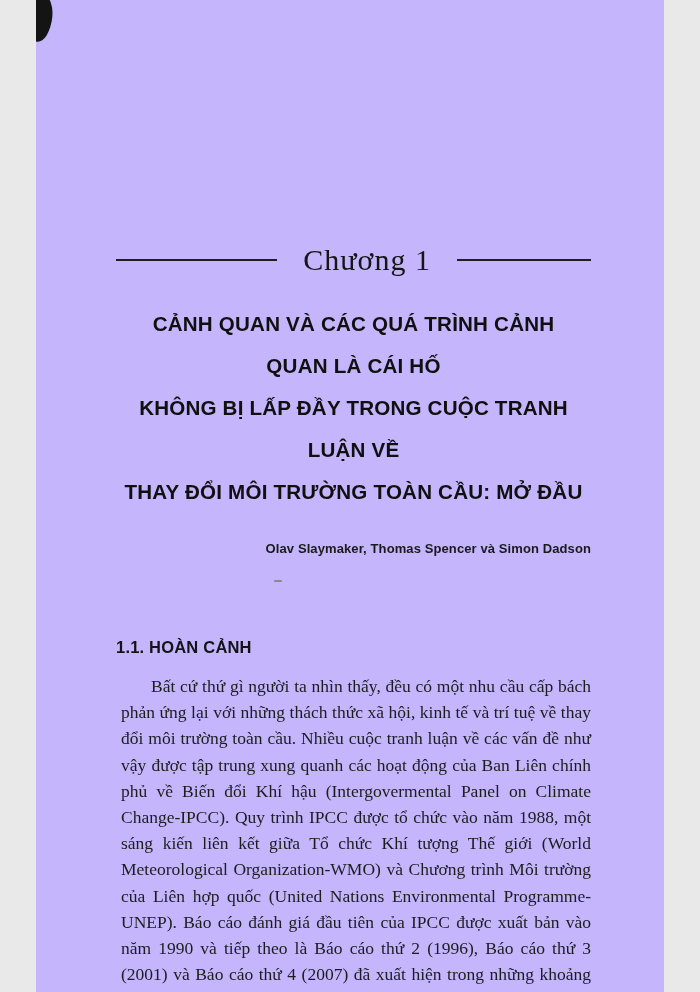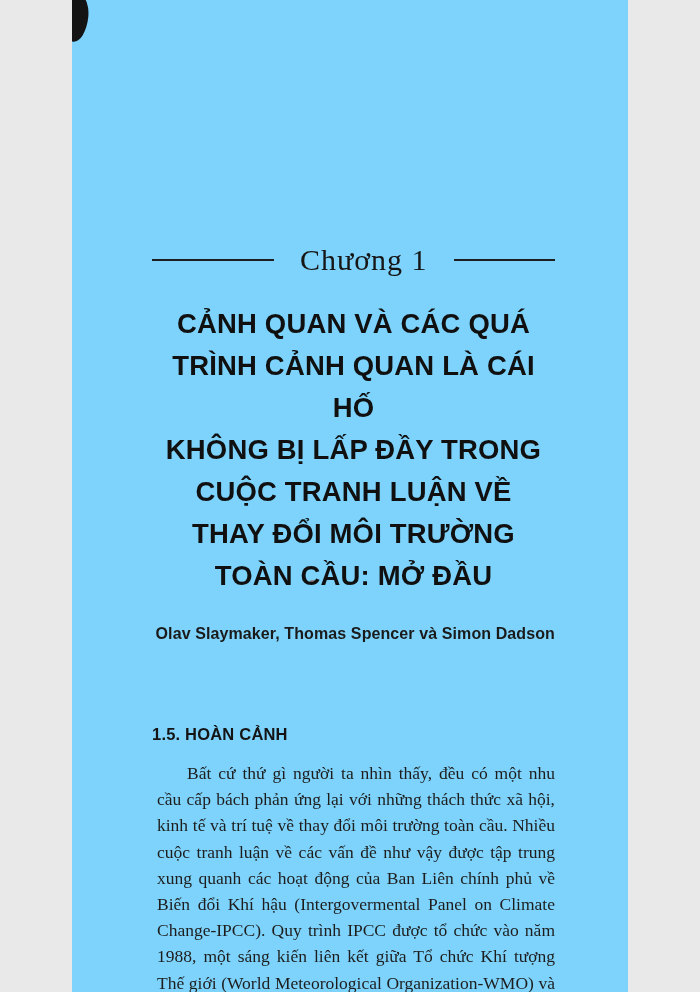--- a/index.html
+++ b/index.html
@@ -2,24 +2,24 @@
 <html><head>
 <meta charset="utf-8">
 <style>
   html, body {
     margin: 0;
     padding: 0;
     background: #e9e9e9;
   }
   .page {
     position: relative;
-    width: 556px;
+    width: 628px;
     height: 992px;
     margin: 0 auto;
-    background: #7dd3fc;
+    background: #c4b5fd;
     box-sizing: border-box;
     padding: 0 73px 0 80px;
     overflow: hidden;
     color: #1b1b1b;
   }
 
   
   .artifact-corner {
     position: absolute;
     left: -6px;
@@ -60,34 +60,34 @@
     padding: 0 26px;
     white-space: nowrap;
   }
 
   
   .title {
     margin: 26px 0 0 0;
     text-align: center;
     font-family: "Liberation Sans", sans-serif;
     font-weight: 700;
-    font-size: 28px;
+    font-size: 21px;
     line-height: 42px;
     letter-spacing: 0.2px;
     color: #101010;
   }
   .title .tline { display: block; transform: scaleX(0.98); transform-origin: center; }
 
   
   .authors {
     margin-top: 28px;
     text-align: right;
     font-family: "Liberation Sans", sans-serif;
     font-weight: 600;
-    font-size: 16px;
+    font-size: 13px;
     color: #1a1a1a;
     letter-spacing: 0.1px;
   }
 
   
   .section-heading {
     margin: 82px 0 0 0;
     font-family: "Liberation Sans", sans-serif;
     font-weight: 700;
     font-size: 16.5px;
@@ -121,17 +121,17 @@
   </div>
 
   <h1 class="title">
     <span class="tline">CẢNH QUAN VÀ CÁC QUÁ TRÌNH CẢNH QUAN LÀ CÁI HỐ</span>
     <span class="tline">KHÔNG BỊ LẤP ĐẦY TRONG CUỘC TRANH LUẬN VỀ</span>
     <span class="tline">THAY ĐỔI MÔI TRƯỜNG TOÀN CẦU: MỞ ĐẦU</span>
   </h1>
 
   <div class="authors">Olav Slaymaker, Thomas Spencer và Simon Dadson</div>
 
-  <h2 class="section-heading">1.5. HOÀN CẢNH</h2>
+  <h2 class="section-heading">1.1. HOÀN CẢNH</h2>
 
   <p class="body">Bất cứ thứ gì người ta nhìn thấy, đều có một nhu cầu cấp bách phản ứng lại với những thách thức xã hội, kinh tế và trí tuệ về thay đổi môi trường toàn cầu. Nhiều cuộc tranh luận về các vấn đề như vậy được tập trung xung quanh các hoạt động của Ban Liên chính phủ về Biến đổi Khí hậu (Intergovermental Panel on Climate Change-IPCC). Quy trình IPCC được tổ chức vào năm 1988, một sáng kiến liên kết giữa Tổ chức Khí tượng Thế giới (World Meteorological Organization-WMO) và Chương trình Môi trường của Liên hợp quốc (United Nations Environmental Programme-UNEP). Báo cáo đánh giá đầu tiên của IPCC được xuất bản vào năm 1990 và tiếp theo là Báo cáo thứ 2 (1996), Báo cáo thứ 3 (2001) và Báo cáo thứ 4 (2007) đã xuất hiện trong những khoảng thời gian như nhau. Mỗi đánh giá tiếp theo đều trở nên chắc chắn hơn về những kết luận của nó.</p>
 
 </div>
 
 </body></html>

